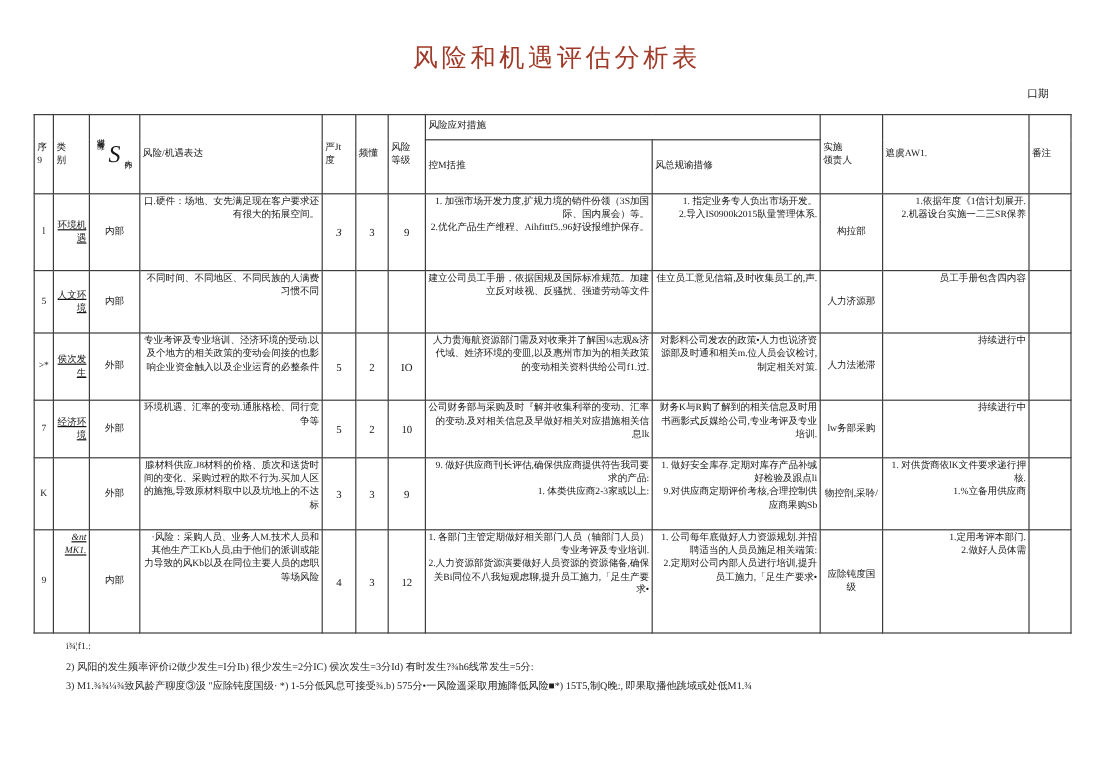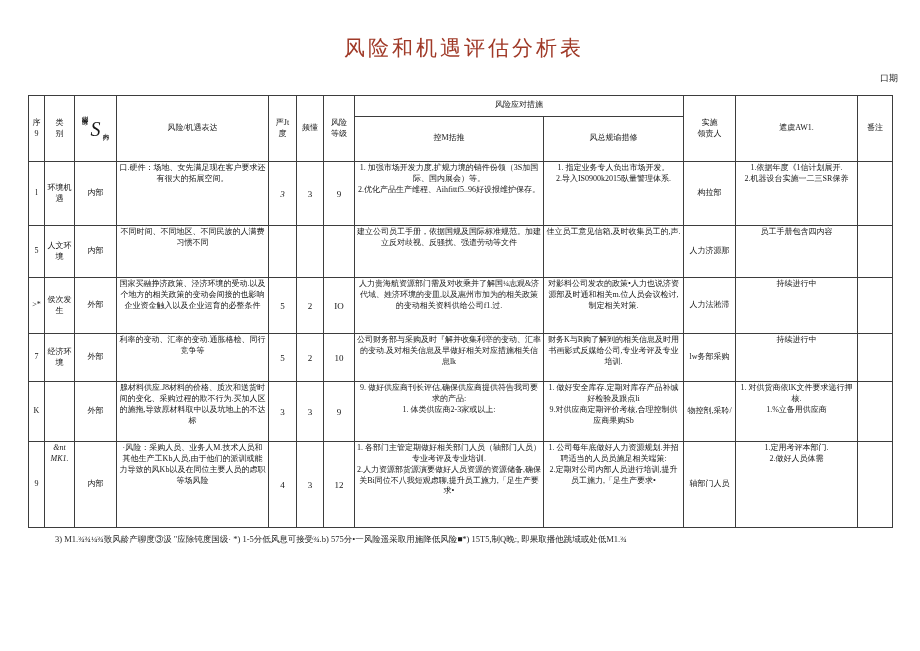--- a/index.html
+++ b/index.html
@@ -11,53 +11,53 @@
   }
   .page { position:relative; width:920px; height:651px; overflow:hidden; background:#fff; }
 
   .title {
     position:absolute; top:30px; left:0; width:100%;
     margin:4px; text-align:center;
     font-size:21px; font-weight:400; letter-spacing:3px;
     color:#a03a28;
   }
   .date {
-    position:absolute; top:72px; right:22px;
+    position:absolute; top:72px; right:46px;
     font-size:9px; color:#222;
   }
 
   table.main {
     position:absolute; top:95px; left:28px;
     width:864px; border-collapse:collapse; table-layout:fixed;
     font-size:8px; line-height:1.35; color:#161616;
   }
   table.main th, table.main td {
     border:1px solid #3d3d3d;
     padding:1px 2px;
     overflow:hidden;
     word-break:break-all;
   }
   table.main th {
-    font-weight:400; text-align:center; vertical-align:middle;
+    font-weight:400; text-align:left; vertical-align:middle;
     white-space:pre-wrap; font-size:8px;
   }
   thead tr.h-top { height:18px; }
   thead tr.h-sub { height:40px; }
   tbody tr:nth-child(1) { height:64px; }
   tbody tr:nth-child(2) { height:52px; }
   tbody tr:nth-child(3) { height:56px; }
   tbody tr:nth-child(4) { height:48px; }
   tbody tr:nth-child(5) { height:60px; }
   tbody tr:nth-child(6) { height:86px; }
 
   td.center { text-align:center; vertical-align:middle; }
-  td.pre { white-space:pre-wrap; vertical-align:top; text-align:center; }
+  td.pre { white-space:pre-wrap; vertical-align:top; text-align:right; }
   td.num { text-align:center; vertical-align:middle; font-size:9px; }
   td.ital, .ital { font-style:italic; }
-  td.cat { text-align:center; vertical-align:middle; line-height:1.3; }
+  td.cat { text-align:right; vertical-align:middle; line-height:1.3;text-decoration:underline; }
   td.cat-top { vertical-align:top; padding-top:4px;margin-left:36px; }
 
   th.src-th .src-wrap {
     display:flex; align-items:center; justify-content:center; gap:2px; height:100%;
   }
   .big-s { font-size:20px; font-style:italic; line-height:1; }
   .vtext { writing-mode:vertical-rl; font-size:6.5px; letter-spacing:1px; line-height:1; }
   .vtext.up { transform:rotate(180deg); }
 
   .notes {
@@ -148,35 +148,35 @@
         <td class="pre">建立公司员工手册，依据国规及国际标准规范。加建立反对歧视、反骚扰、强遣劳动等文件</td>
         <td class="pre">佳立员工意见信箱,及时收集员工的,声.</td>
         <td class="center">人力济源那</td>
         <td class="pre">员工手册包含四内容</td>
         <td></td>
       </tr>
       <tr>
         <td class="center">&gt;*</td>
         <td class="cat">侯次发生</td>
         <td class="center">外部</td>
-        <td class="pre">国家买融挣济政策、泾济环境的受动.以及个地方的相关政策的变动会间接的也影响企业资金触入以及企业运育的必整条件</td>
+        <td class="pre">专业考评及专业培训、泾济环境的受动.以及个地方的相关政策的变动会间接的也影响企业资金触入以及企业运育的必整条件</td>
         <td class="num">5</td>
         <td class="num">2</td>
         <td class="num">IO</td>
         <td class="pre">人力贵海航资源部门需及对收乘并了解国¼志观&amp;济代域、姓济环境的变皿,以及惠州市加为的相关政策的变动相关资料供给公司f1.过.</td>
         <td class="pre">对影料公司发农的政策•人力也说济资源部及时通和相关m.位人员会议检讨,制定相关对策.</td>
         <td class="center">人力法淞滞</td>
         <td class="pre">持续进行中</td>
         <td></td>
       </tr>
       <tr>
         <td class="center">7</td>
         <td class="cat">经济环境</td>
         <td class="center">外部</td>
-        <td class="pre">利率的变动、汇率的变动.通胀格桧、同行竞争等</td>
+        <td class="pre">环境机遇、汇率的变动.通胀格桧、同行竞争等</td>
         <td class="num">5</td>
         <td class="num">2</td>
         <td class="num">10</td>
         <td class="pre">公司财务部与采购及时『解并收集利举的变动、汇率的变动.及对相关信息及早做好相关对应措施相关信息lk</td>
         <td class="pre">财务K与R购了解到的相关信息及时用书画影式反媒给公司,专业考评及专业培训.</td>
         <td class="center">lw务部采购</td>
         <td class="pre">持续进行中</td>
         <td></td>
       </tr>
       <tr>
@@ -202,25 +202,27 @@
 MK1.</td>
         <td class="center">内部</td>
         <td class="pre">·风险：采购人员、业务人M.技术人员和其他生产工Kb人员,由于他们的派训或能力导致的风Kb以及在同位主要人员的虑职等场风险</td>
         <td class="num">4</td>
         <td class="num">3</td>
         <td class="num">12</td>
         <td class="pre">1. 各部门主管定期做好相关部门人员（轴部门人员）专业考评及专业培训.
 2.人力资源部货源演要做好人员资源的资源储备,确保关Bi同位不八我短观虑聊,提升员工施力,「足生产要求•</td>
         <td class="pre">1. 公司每年底做好人力资源规划.并招聘适当的人员员施足相关端策:
 2.定期对公司内部人员进行培训,提升员工施力,「足生产要求•</td>
-        <td class="center">轴部门人员</td>
+        <td class="center">应除钝度国级</td>
         <td class="pre">1.定用考评本部门.
 2.做好人员体需</td>
         <td></td>
       </tr>
     </tbody>
   </table>
 
   <div class="notes">
+    <div class="n0">i¾¦f1.:</div>
+    <div>2) 风阳的发生频率评价i2做少发生=I分Ib) 很少发生=2分IC) 侯次发生=3分Id) 有时发生?¾h6线常发生=5分:</div>
     <div>3) M1.¾¾¼¾致风龄产聊度③汲 "应除钝度国级· *) 1-5分低风息可接受¾.b) 575分•一风险遥采取用施降低风险■*) 15T5,制Q晚:, 即果取播他跳域或处低M1.¾</div>
   </div>
 
 </div>
 
 </body></html>

